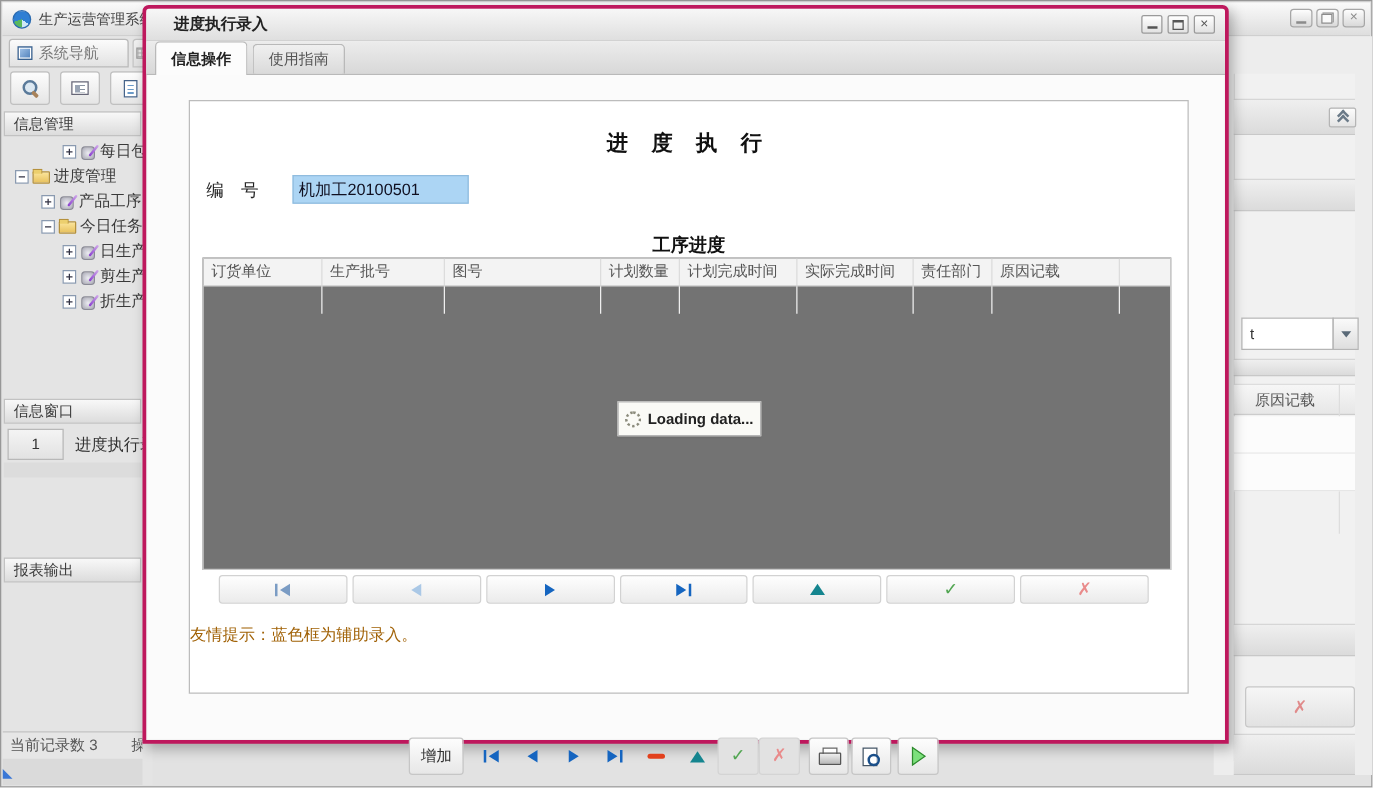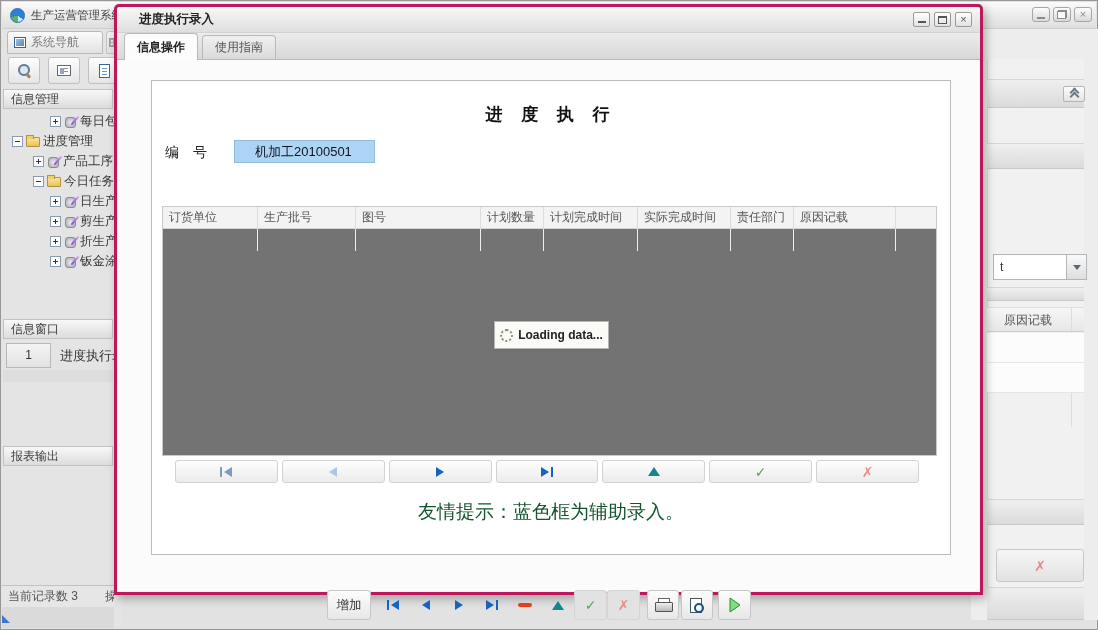--- a/index.html
+++ b/index.html
@@ -103,21 +103,21 @@
 .tabbar{height:27px;background:linear-gradient(#ececec,#d8d8d8);border-bottom:1px solid #b9b9b9;
   display:flex;align-items:flex-end;padding-left:7px;gap:4px}
 .tab{height:24px;padding:0 12px;display:flex;align-items:center;border:1px solid #b9b9b9;border-bottom:none;
   border-radius:4px 4px 0 0;background:linear-gradient(#f0f0f0,#dadada);color:#555;font-size:12px}
 .tab.active{background:#fcfcfc;font-weight:bold;color:#222;height:27px;margin-bottom:-1px}
 .modal-content{position:absolute;left:1px;right:1px;top:53px;bottom:1px;background:#fbfbfb}
 .panel{position:absolute;left:33px;top:20px;width:800px;height:475px;background:#fff;border:1px solid #bcbcbc}
 .panel-title{position:absolute;top:22px;left:0;right:0;text-align:center;font-size:17px;font-weight:bold;letter-spacing:7px;color:#111}
 .field-label{position:absolute;left:13px;top:63px;font-size:14px;letter-spacing:5px;color:#222;white-space:nowrap}
 .field-input{position:absolute;left:82px;top:59px;width:141px;height:23px;background:#acd5f4;border:1px solid #90bcde;
-  font-size:13px;padding:0 20px;color:#112;font-family:inherit}
+  font-size:13px;padding:0 4px;color:#112;font-family:inherit}
 .section-title{position:absolute;top:106px;left:0;right:0;text-align:center;font-size:14.5px;font-weight:bold;color:#111}
 .grid{position:absolute;left:10px;top:125px;width:775px;height:250px;border:1px solid #c9c9c9;background:#737373}
 .grid-header{display:flex;height:22px;background:#f3f3f3;border-bottom:1px solid #d5d5d5}
 .gh{border-right:1px solid #dcdcdc;padding-left:6px;line-height:21px;color:#555;font-size:12px;
   white-space:nowrap;overflow:hidden;flex:none}
 .grid-row{display:flex;height:22px}
 .gc{border-right:1px solid #efefef;flex:none;height:22px}
 .c0{width:95px}.c1{width:98px}.c2{width:125px}.c3{width:63px}.c4{width:94px}.c5{width:93px}.c6{width:63px}.c7{width:102px}.c8{width:40px;border-right:none}
 .loading-box{position:absolute;left:342px;top:240px;width:115px;height:28px;border:1px solid #b5b5b5;background:#fafaf6;
   display:flex;align-items:center;justify-content:center;gap:5px;box-shadow:0 1px 2px rgba(0,0,0,.08)}
@@ -128,21 +128,21 @@
   display:flex;align-items:center;justify-content:center;gap:2px}
 .tri-r{width:0;height:0;border-top:5px solid transparent;border-bottom:5px solid transparent;border-left:8px solid #1565c0}
 .tri-l{width:0;height:0;border-top:5px solid transparent;border-bottom:5px solid transparent;border-right:8px solid #1565c0}
 .tri-up{width:0;height:0;border-left:6px solid transparent;border-right:6px solid transparent;border-bottom:9px solid #15858f}
 .vbar{width:2px;height:10px;background:#1565c0}
 .mut .tri-l,.mut .tri-r{border-right-color:#7b9cc4;border-left-color:#7b9cc4}
 .mut .vbar{background:#7b9cc4}
 .dis .tri-l{border-right-color:#aac8e6}
 .glyph{font-family:"DejaVu Sans",sans-serif;font-weight:bold;font-size:14px;line-height:1}
 .g-check{color:#53a653}.g-cross{color:#e98b8b}
-.hint1{position:absolute;top:418px;left:0;right:0;text-align:center;color:#14532d;font-size:19px}
+.hint1{position:absolute;top:418px;left:0;right:0;color:#a16207;font-size:13px}
 .hint2{position:absolute;top:440px;left:0;right:0;text-align:center;color:#8b0000;font-size:13.5px}
 
 .btoolbar{position:absolute;left:0;right:0;top:530px;height:34px}
 .tbtn{position:absolute;top:0;height:30px;display:flex;align-items:center;justify-content:center;gap:2px}
 .bordered{border:1px solid #c6c6c6;border-radius:3px;background:linear-gradient(#fdfdfd,#e7e7e7)}
 .pressed{background:#e2e2e2;border:1px solid #d4d4d4;border-radius:3px}
 .tb-add{left:209px;width:44px;font-size:12.5px;color:#333}
 .minus-ic{width:14px;height:4px;background:#e2401c;border-radius:2px}
 .ic-printer{position:relative;width:17px;height:14px}
 .ic-printer::before{content:"";position:absolute;left:3px;top:0;width:10px;height:5px;background:#fff;border:1px solid #666}
@@ -251,25 +251,20 @@
         <div class="titem lvl3">
           <span class="expand plus"></span>
           <span class="ic-gear"></span>
           <span class="tlabel">剪生产</span>
         </div>
         <div class="titem lvl3">
           <span class="expand plus"></span>
           <span class="ic-gear"></span>
           <span class="tlabel">折生产</span>
         </div>
-        <div class="titem lvl3">
-          <span class="expand plus"></span>
-          <span class="ic-gear"></span>
-          <span class="tlabel">钣金涂</span>
-        </div>
       </div>
 
       <div class="acc" style="top:290px">信息窗口</div>
       <div class="num-cell">1</div>
       <div class="list-label">进度执行录</div>
       <div class="list-band"></div>
       <div class="acc" style="top:417px">报表输出</div>
 
       <div class="statusbar">
         <span class="sb-left">当前记录数 3</span>
@@ -297,20 +292,21 @@
       <div class="tabbar">
         <div class="tab active">信息操作</div>
         <div class="tab">使用指南</div>
       </div>
 
       <div class="modal-content">
         <div class="panel">
           <div class="panel-title">进 度 执 行</div>
           <div class="field-label">编 号</div>
           <input class="field-input" value="机加工20100501" style="">
+          <div class="section-title">工序进度</div>
 
           <div class="grid">
             <div class="grid-header">
               <div class="gh c0">订货单位</div>
               <div class="gh c1">生产批号</div>
               <div class="gh c2">图号</div>
               <div class="gh c3">计划数量</div>
               <div class="gh c4">计划完成时间</div>
               <div class="gh c5">实际完成时间</div>
               <div class="gh c6">责任部门</div>

